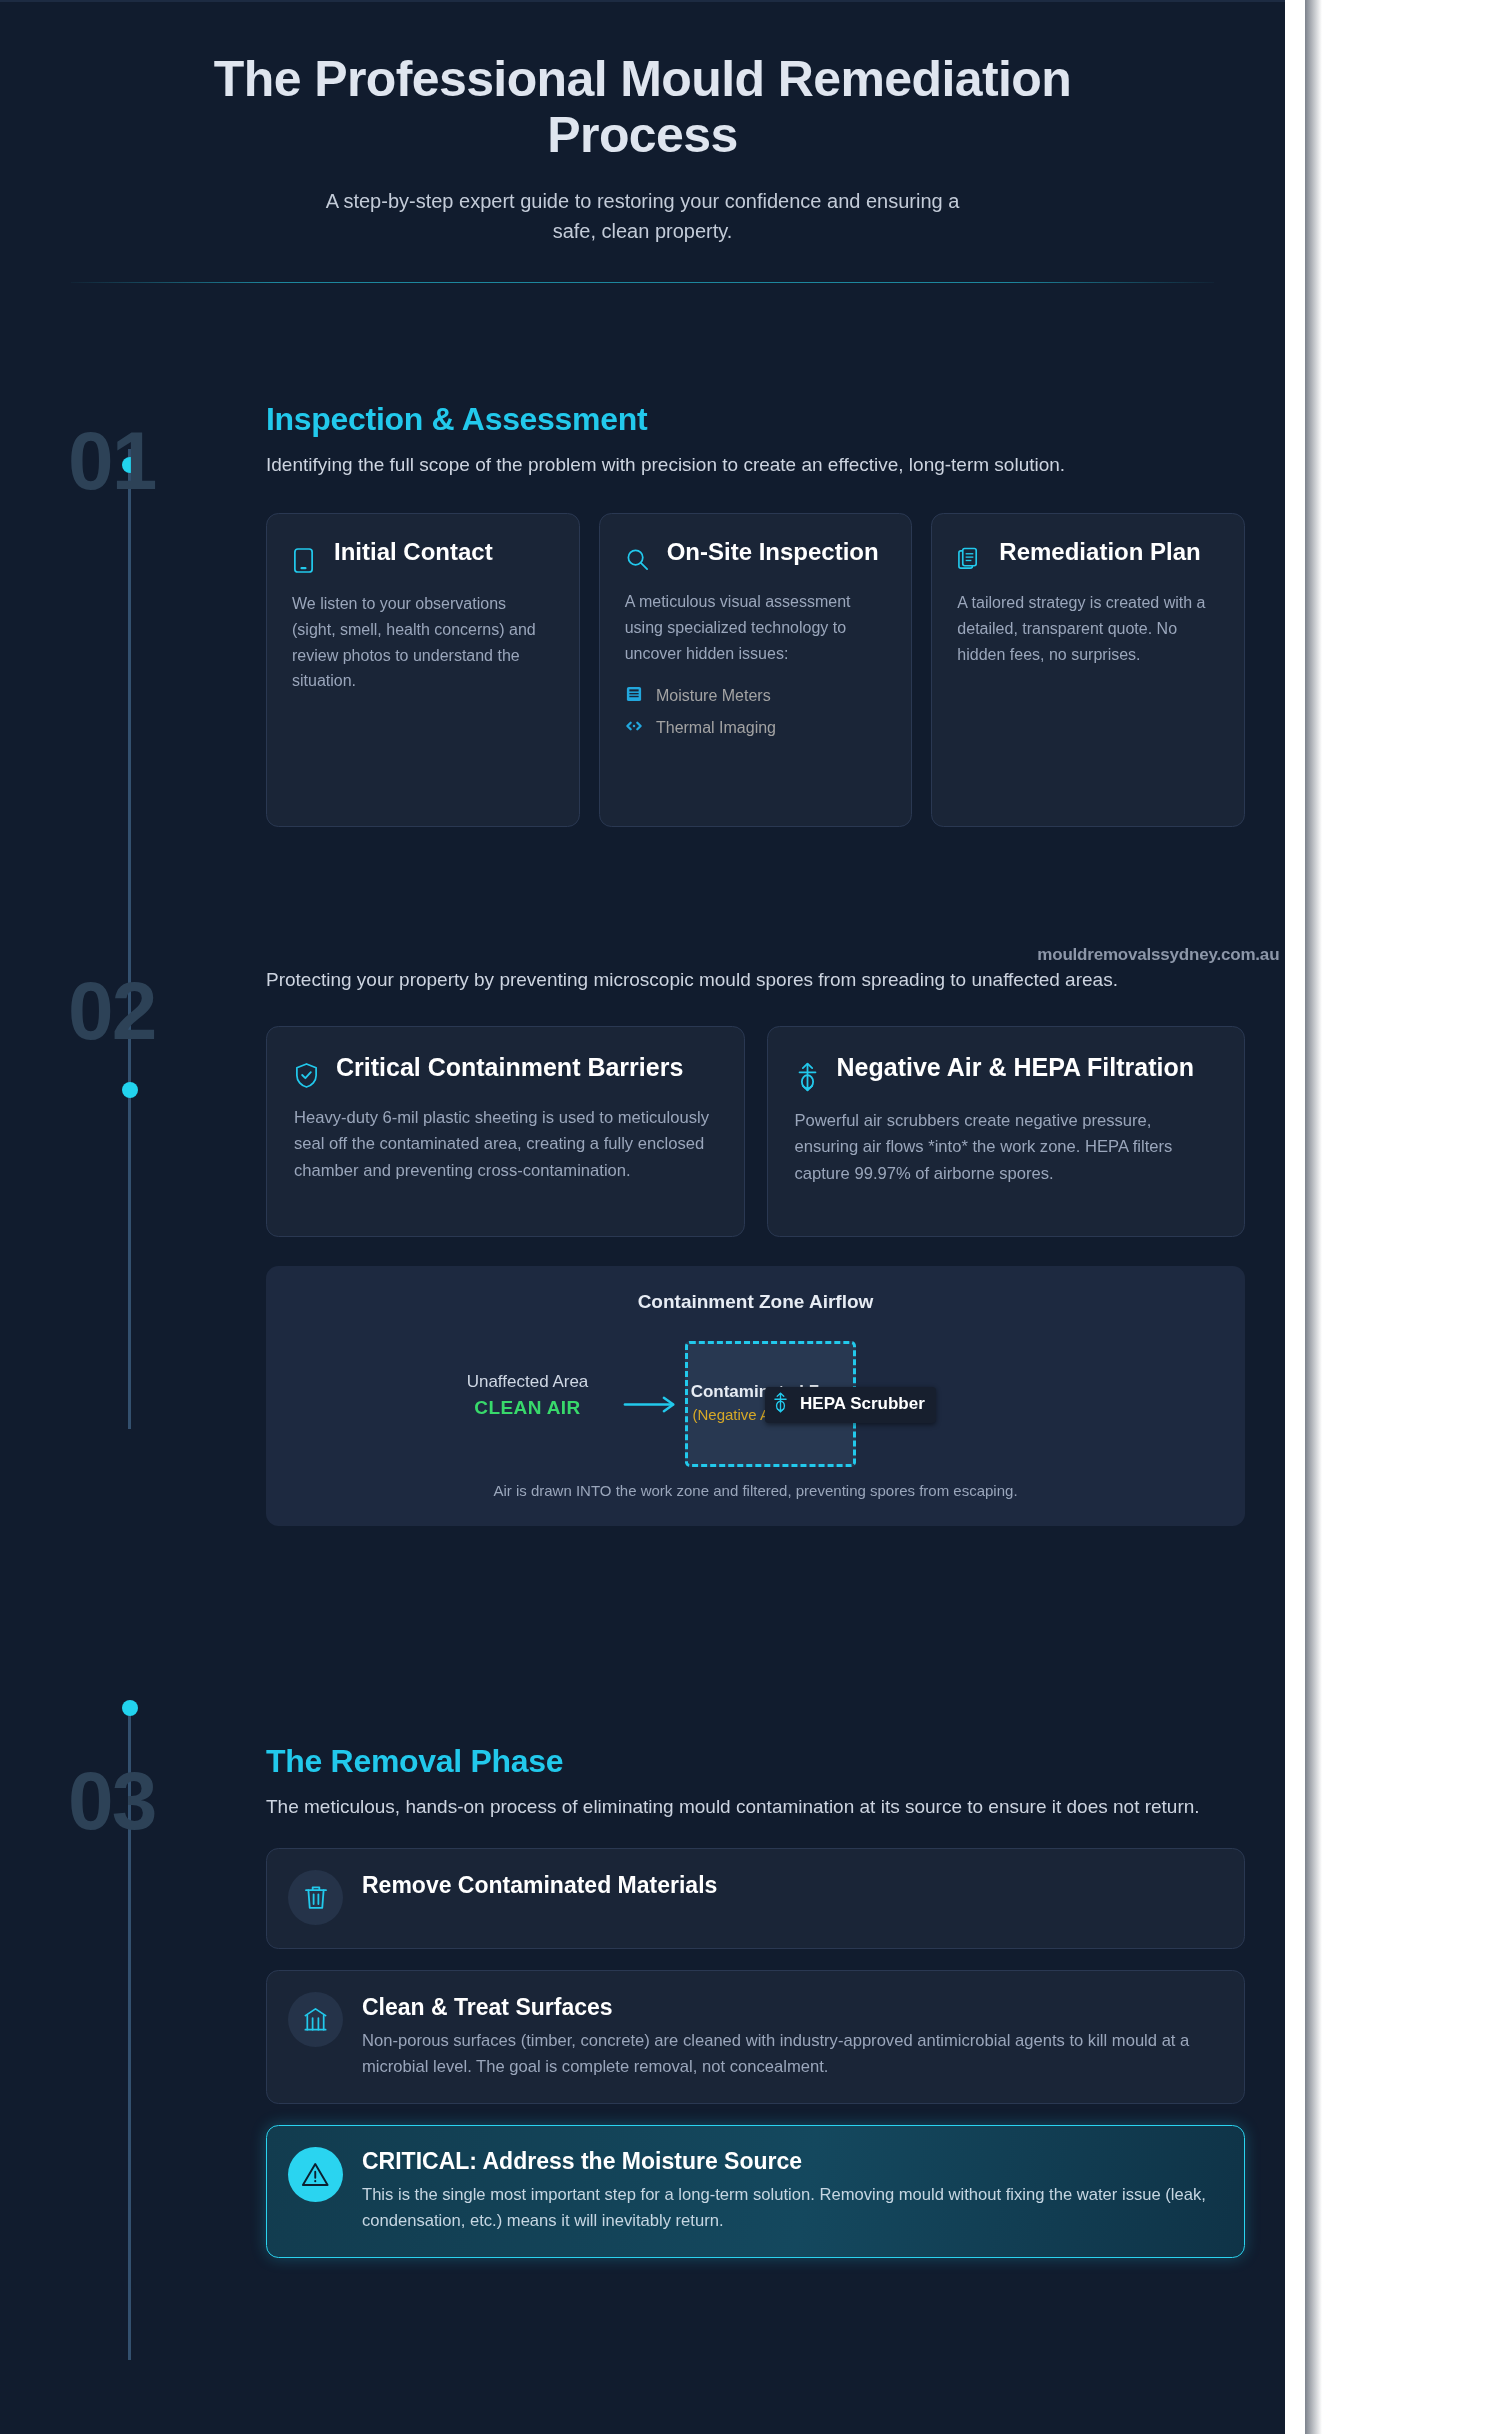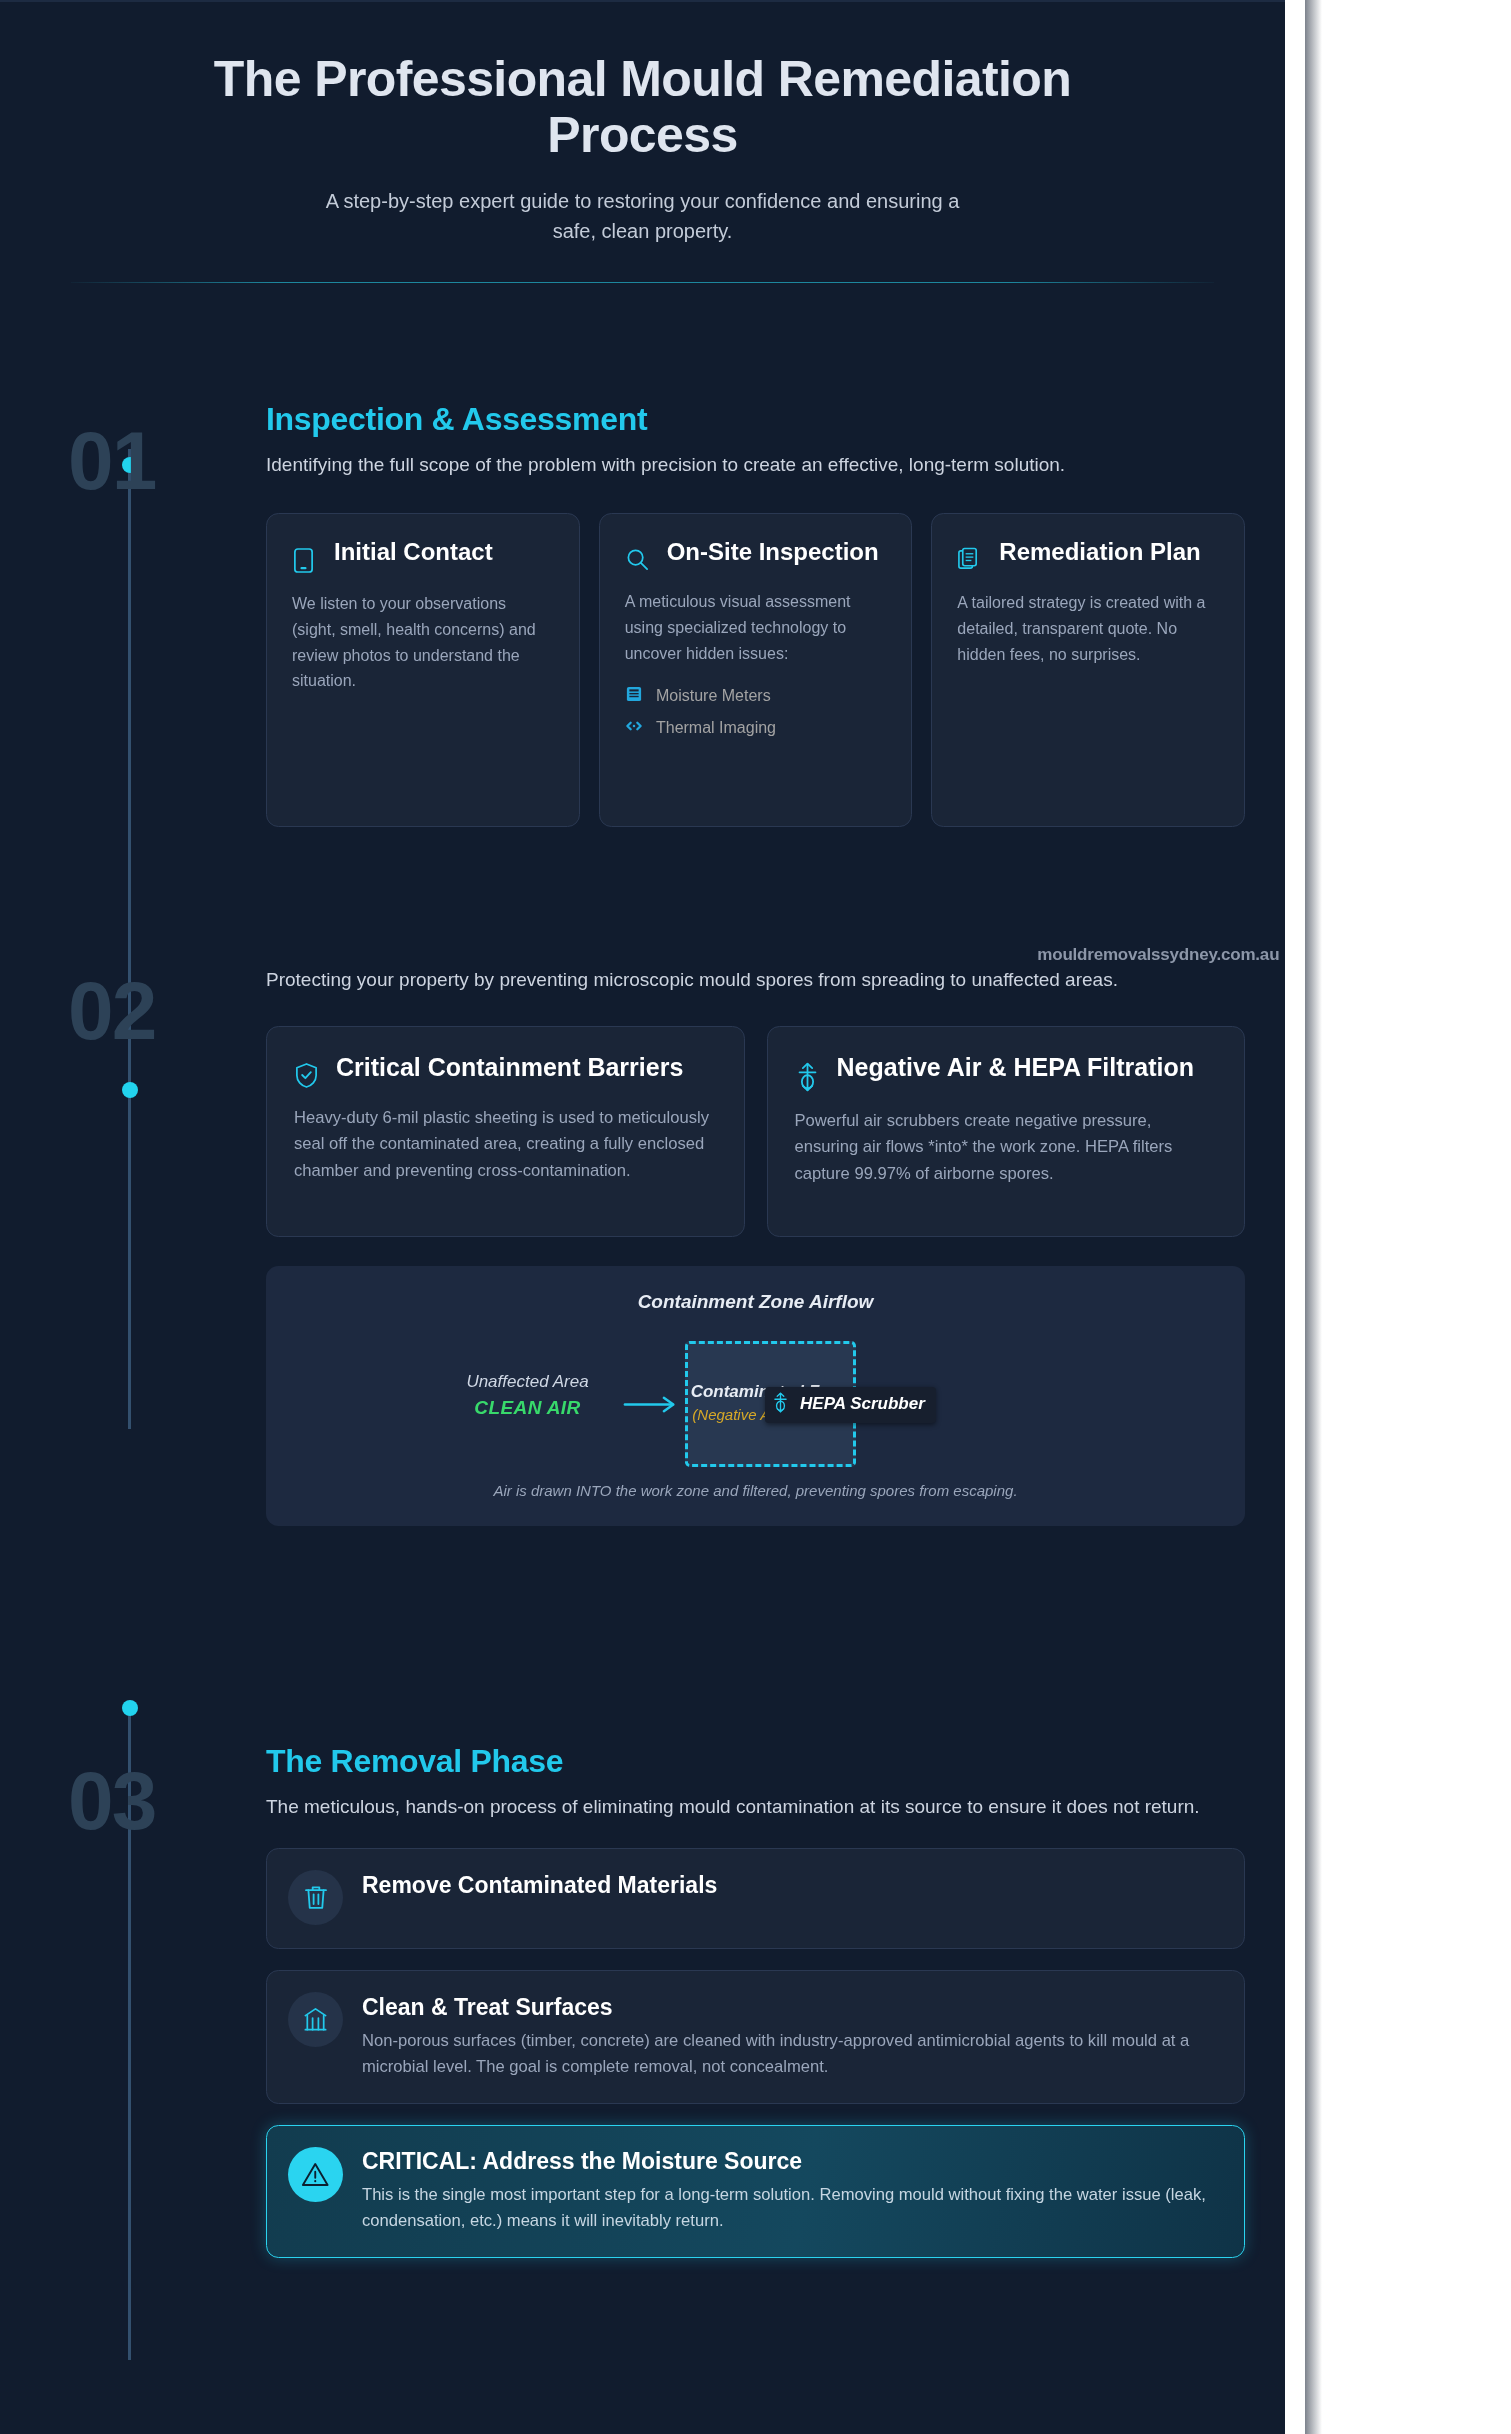--- a/index.html
+++ b/index.html
@@ -156,21 +156,20 @@
   .card2-title { font-size: 25px; font-weight: 700; color: #ffffff; line-height: 1.22; }
   .card2-text { margin-top: 16px; font-size: 16.6px; line-height: 1.6; color: #9aa6bb; }
 
   
   .diagram {
     margin-top: 28.5px;
     background: #1d2940;
     border-radius: 12.4px;
     padding: 25px 28.5px 27px 28.5px;
     position: relative;
-    font-style: italic;
   }
   .diag-title {
     text-align: center;
     font-size: 19px;
     font-weight: 700;
     color: #e7ecf4;
   }
   .diag-stage {
     position: relative;
     height: 143px;

